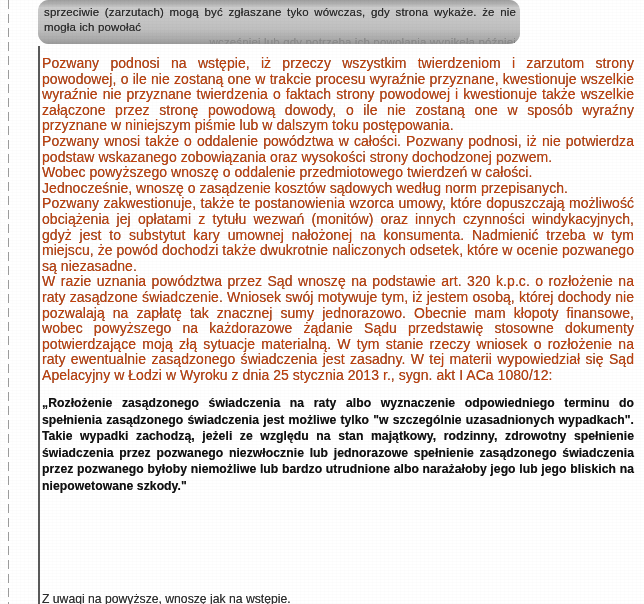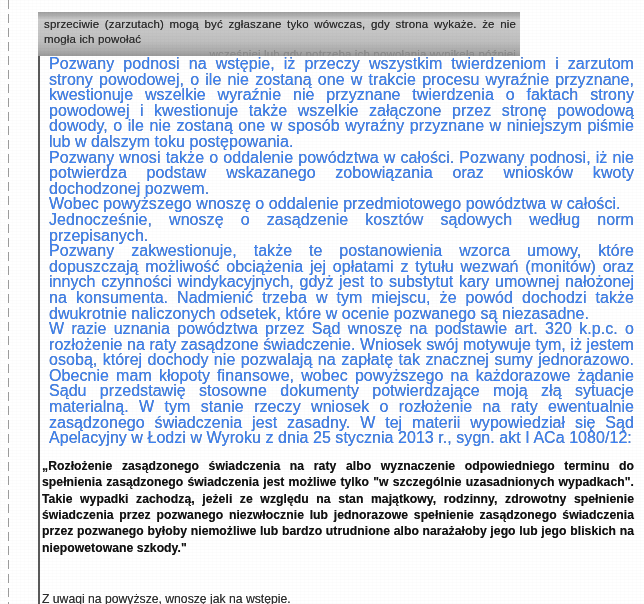--- a/index.html
+++ b/index.html
@@ -54,25 +54,26 @@
     top: 46px;
     width: 2px;
     height: 558px;
     background: #5a5a5a;
   }
 
   
   .top-band {
     position: absolute;
     left: 38px;
-    top: 12px;
+    top: 0;
     width: 482px;
     height: 44px;
     background: linear-gradient(180deg,#cfcfcf 0%, #c9c9c9 24%, #c4c4c4 48%, #bdbdbd 72%, #b6b6b6 100%);
     overflow: hidden;
+    border-radius: 11px;
   }
   .top-band-cutline {
     position: absolute;
     left: 0;
     top: 0;
     width: 606px;
     height: 7px;
     background: linear-gradient(180deg,#9a9a9a 0%, #b0b0b0 60%, #c6c6c6 100%);
     opacity: .9;
   }
@@ -99,24 +100,24 @@
   }
 
   
   .body-block {
     position: absolute;
     left: 42px;
     top: 56px;
     width: 598px;
   }
   .para {
-    font-size: 16px;
+    font-size: 14px;
     line-height: 15.6px;
-    color: #3b82f6;
-    margin: 0 0 0 7px;
+    color: #c2410c;
+    margin: 0 0 0 0;
     text-align: justify;
     text-justify: inter-word;
     letter-spacing: .05px;
     padding-right: 6px;
   }
   .para + .para { margin-top: 0px; }
 
   .quote {
     font-size: 12.2px;
     line-height: 16.4px;
@@ -156,22 +157,22 @@
     <div class="top-band-cutline"></div>
     <div class="top-band-text">
       <span>sprzeciwie (zarzutach) mogą być zgłaszane tyko wówczas, gdy strona wykaże. że nie mogła ich powołać</span>
       <span class="ln2">wcześniej lub gdy potrzeba ich powołania wynikęła później</span>
     </div>
     <div class="top-band-fade"></div>
   </div>
 
   <div class="body-block">
     <p class="para">Pozwany podnosi na wstępie, iż przeczy wszystkim twierdzeniom i zarzutom strony powodowej, o ile nie zostaną one w trakcie procesu wyraźnie przyznane, kwestionuje wszelkie wyraźnie nie przyznane twierdzenia o faktach strony powodowej i kwestionuje także wszelkie załączone przez stronę powodową dowody, o ile nie zostaną one w sposób wyraźny przyznane w niniejszym piśmie lub w dalszym toku postępowania.</p>
-    <p class="para">Pozwany wnosi także o oddalenie powództwa w całości. Pozwany podnosi, iż nie potwierdza podstaw wskazanego zobowiązania oraz wniosków kwoty dochodzonej pozwem.</p>
-    <p class="para">Wobec powyższego wnoszę o oddalenie przedmiotowego powództwa w całości.</p>
+    <p class="para">Pozwany wnosi także o oddalenie powództwa w całości. Pozwany podnosi, iż nie potwierdza podstaw wskazanego zobowiązania oraz wysokości strony dochodzonej pozwem.</p>
+    <p class="para">Wobec powyższego wnoszę o oddalenie przedmiotowego twierdzeń w całości.</p>
     <p class="para">Jednocześnie, wnoszę o zasądzenie kosztów sądowych według norm przepisanych.</p>
     <p class="para">Pozwany zakwestionuje, także te postanowienia wzorca umowy, które dopuszczają możliwość obciążenia jej opłatami z tytułu wezwań (monitów) oraz innych czynności windykacyjnych, gdyż jest to substytut kary umownej nałożonej na konsumenta.  Nadmienić trzeba w tym miejscu, że powód dochodzi także dwukrotnie naliczonych odsetek, które w ocenie pozwanego są niezasadne.</p>
     <p class="para">W razie uznania powództwa przez Sąd wnoszę na podstawie art. 320 k.p.c. o rozłożenie na raty zasądzone świadczenie. Wniosek swój motywuje tym, iż jestem osobą, której dochody nie pozwalają na zapłatę tak znacznej sumy jednorazowo. Obecnie mam kłopoty finansowe, wobec powyższego na każdorazowe żądanie Sądu przedstawię stosowne dokumenty potwierdzające moją złą sytuacje materialną. W tym stanie rzeczy wniosek o rozłożenie na raty ewentualnie zasądzonego świadczenia jest zasadny. W tej materii wypowiedział się Sąd Apelacyjny w Łodzi w Wyroku z dnia 25 stycznia 2013 r., sygn. akt I ACa 1080/12:</p>
     <p class="quote">„Rozłożenie zasądzonego świadczenia na raty albo wyznaczenie odpowiedniego terminu do spełnienia zasądzonego świadczenia jest możliwe tylko "w szczególnie uzasadnionych wypadkach". Takie wypadki zachodzą, jeżeli ze względu na stan majątkowy, rodzinny, zdrowotny spełnienie świadczenia przez pozwanego niezwłocznie lub jednorazowe spełnienie zasądzonego świadczenia przez pozwanego byłoby niemożliwe lub bardzo utrudnione albo narażałoby jego lub jego bliskich na niepowetowane szkody."</p>
   </div>
 
   <div class="closing">Z uwagi na powyższe, wnoszę jak na wstępie.</div>
 
   <div class="scan-noise"></div>
 </div>

